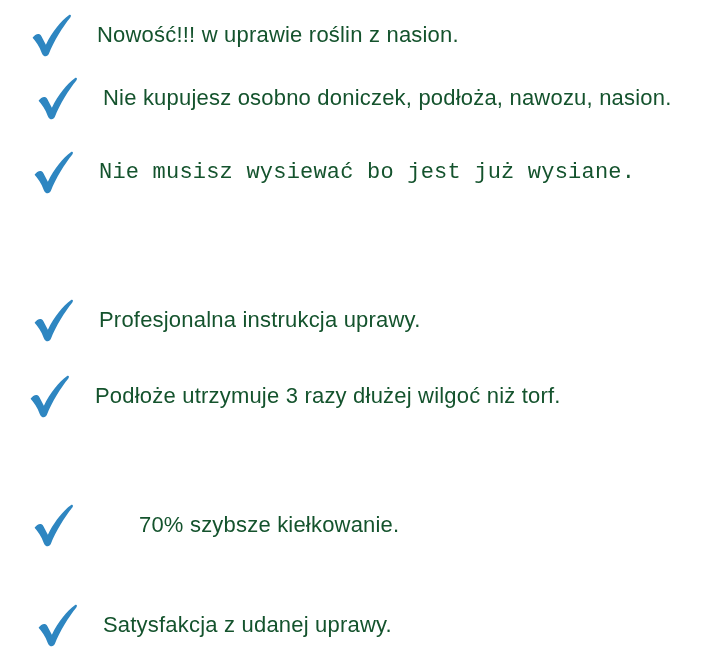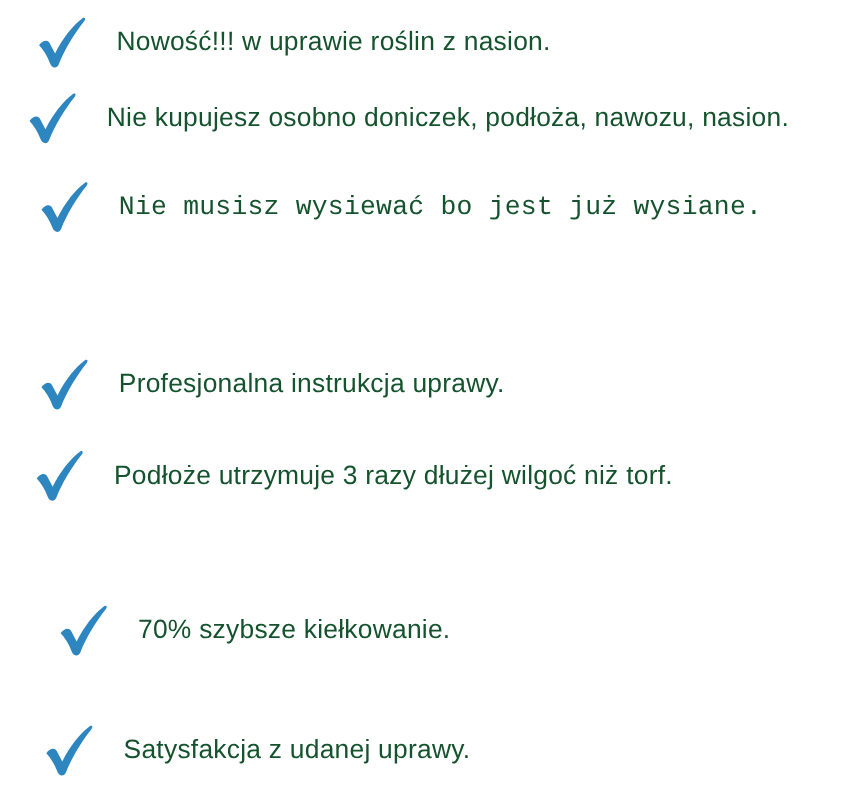--- a/index.html
+++ b/index.html
@@ -38,27 +38,27 @@
   }
   .label {
     margin-left: 25px;
     font-size: 22px;
     color: #14532d;
     white-space: nowrap;
     letter-spacing: 0.2px;
   }
   
   .row-0 { top: 7px;   left: 28px; }
-  .row-1 { top: 70px;  left: 20px; text-align: center; }
+  .row-1 { top: 70px;  left: 34px; text-align: center; }
   .row-2 { top: 144px; left: 30px; font-family: Liberation Mono, monospace; }
   .row-3 { top: 217px; left: 32px; }
   .row-4 { top: 292px; left: 30px; }
   .row-5 { top: 368px; left: 26px; }
   .row-6 { top: 424px; left: 28px; }
-  .row-7 { top: 497px; left: 46px; }
+  .row-7 { top: 497px; left: 30px; gap: 40px; }
   .row-8 { top: 597px; left: 34px; }
 </style>
 </head>
 <body style="background: rgb(255, 255, 255);">
 
 <div class="benefits">
 
   <div class="row row-0">
     <span class="check">
       <svg viewBox="0 0 48 48" aria-hidden="true">

